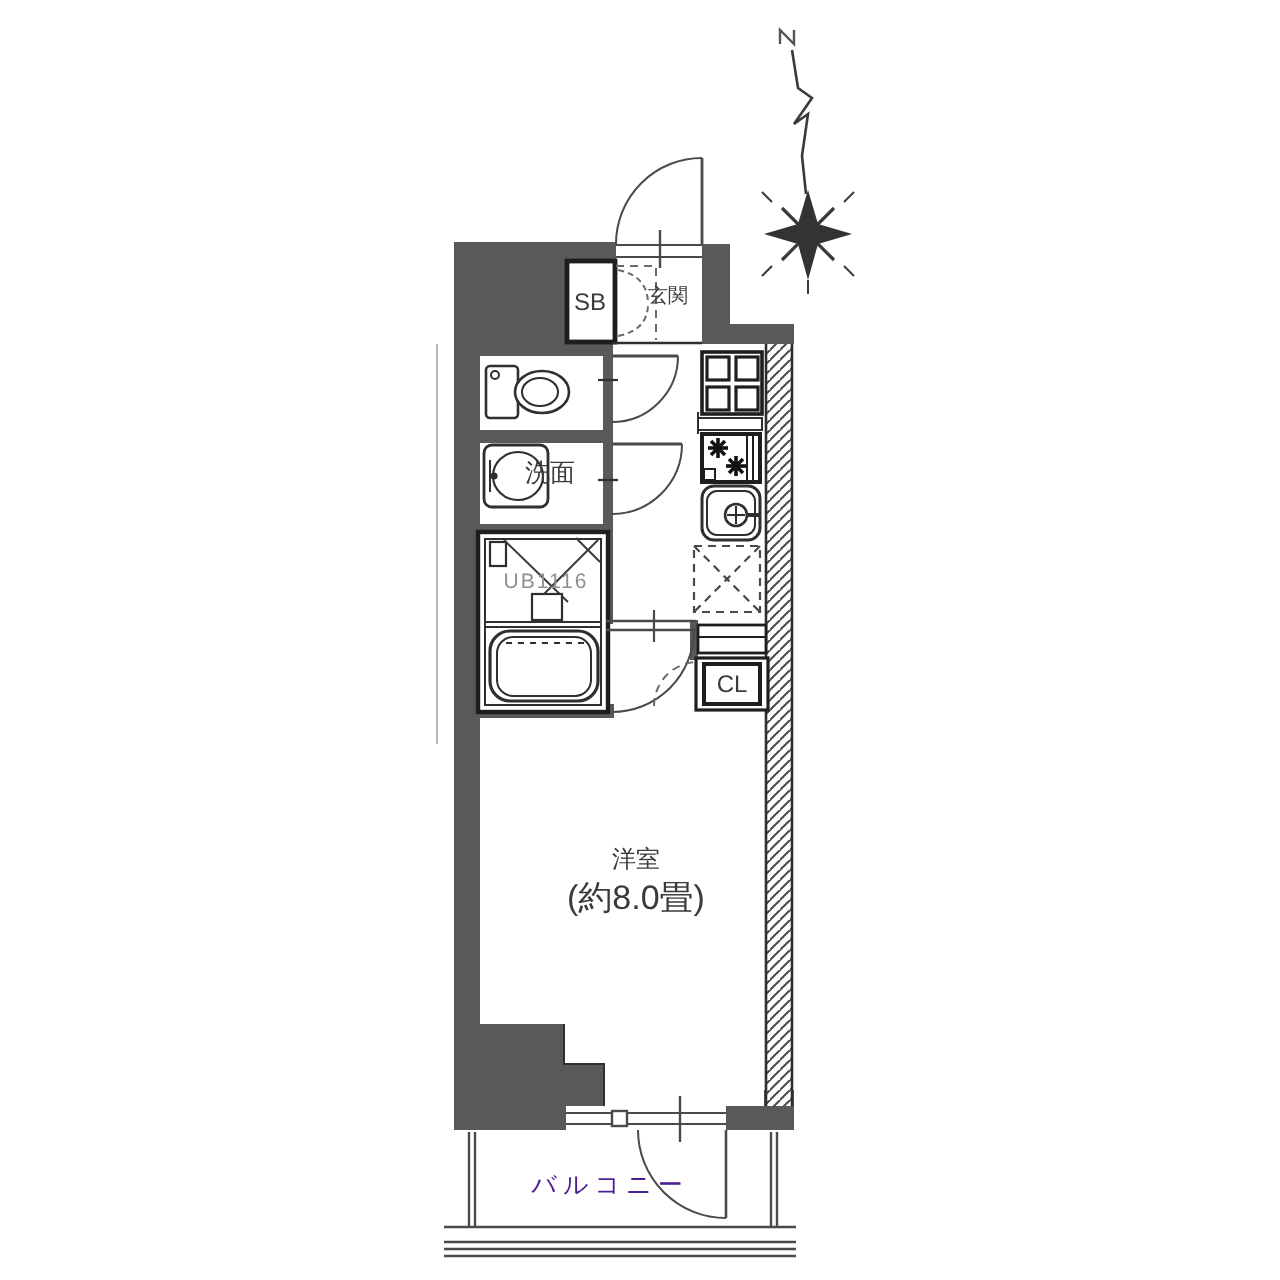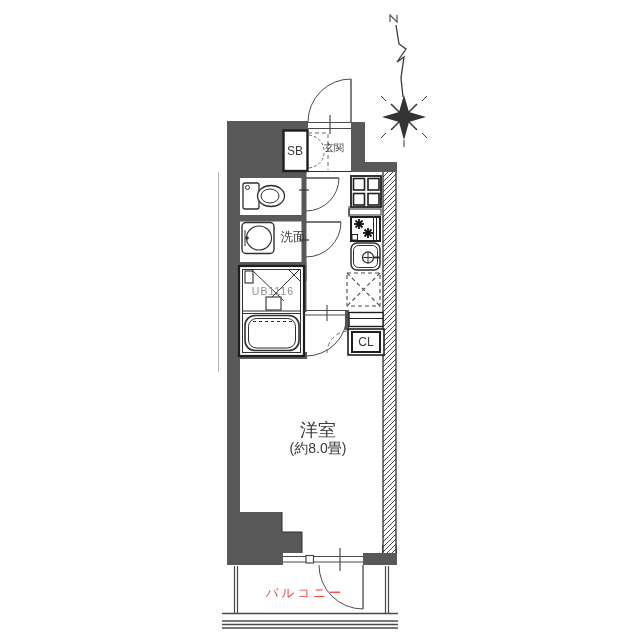--- a/index.html
+++ b/index.html
@@ -3,26 +3,26 @@
 <meta charset="utf-8">
 <style>
   html,body{margin:0;padding:0;background:#ffffff;}
   #canvas{position:relative;width:528px;height:640px;background:#ffffff;overflow:hidden;
           font-family:"Liberation Sans","DejaVu Sans",sans-serif;}
   #plan-svg{position:absolute;left:0;top:0;}
   .lbl{position:absolute;transform:translate(-50%,-50%);white-space:nowrap;
        color:#3a3a3a;font-family:"Liberation Sans","DejaVu Sans",sans-serif;}
   .lbl-sb{left:295px;top:151px;font-size:12px;}
   .lbl-genkan{left:334px;top:148px;font-size:10px;}
-  .lbl-senmen{left:293px;top:237px;font-size:12.5px;}
+  .lbl-senmen{left:275px;top:237px;font-size:12.5px;}
   .lbl-ub{left:273px;top:291px;font-size:10.5px;color:#8f8f8f;letter-spacing:1px;text-align:right;}
   .lbl-cl{left:366px;top:342px;font-size:12px;}
-  .lbl-room{left:318px;top:430px;font-size:18px;}
-  .lbl-size{left:318px;top:449px;font-size:14px;}
-  .lbl-balcony{left:305px;top:593px;font-size:12.5px;color:#ef4444;letter-spacing:3px;}
+  .lbl-room{left:318px;top:430px;font-size:12px;}
+  .lbl-size{left:318px;top:449px;font-size:17px;}
+  .lbl-balcony{left:305px;top:593px;font-size:12.5px;color:#4c1d95;letter-spacing:3px;}
 </style>
 </head>
 <body>
 
 <div id="canvas">
 
 <svg id="plan-svg" width="640" height="640" viewBox="0 0 640 640">
   <defs>
     <pattern id="hatchPat" width="5" height="5" patternUnits="userSpaceOnUse">
       <path d="M-1,6 L6,-1" stroke="#4a4a4a" stroke-width="1" fill="none"></path>

